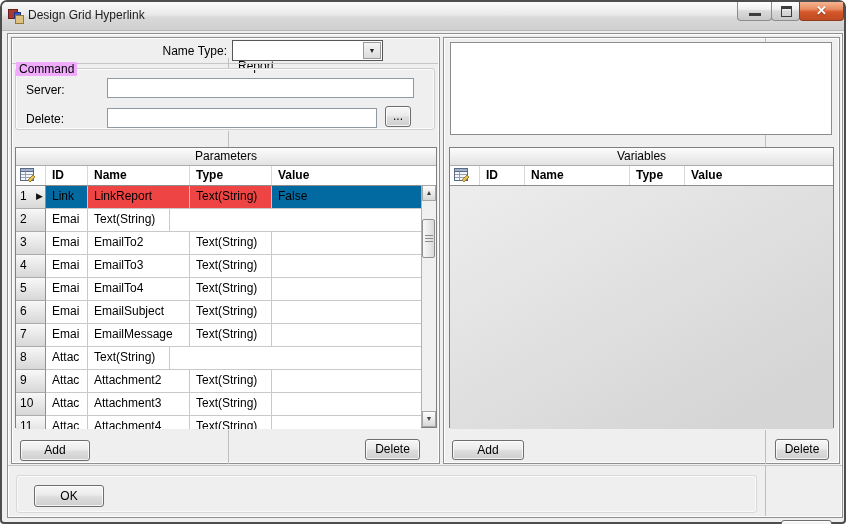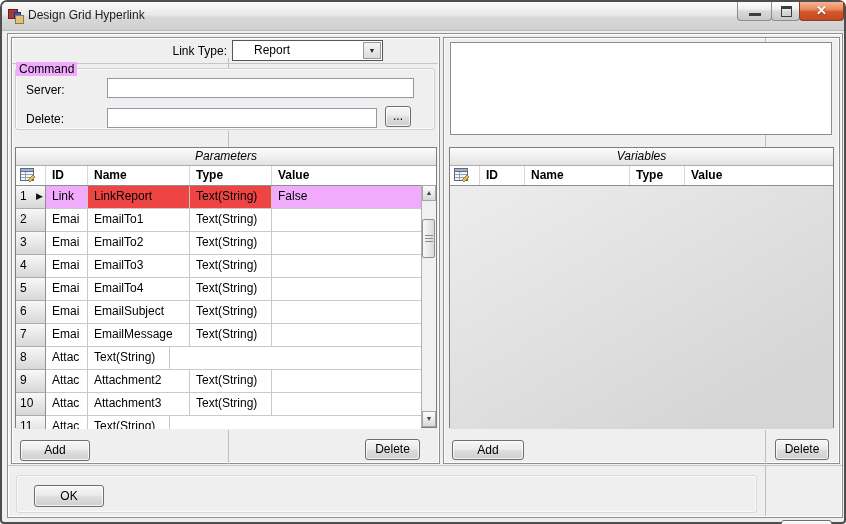--- a/index.html
+++ b/index.html
@@ -25,40 +25,40 @@
   .outer{left:5px;top:31px;width:836px;height:485px;}
   .lpanel{left:9px;top:35px;width:429px;height:427px;}
   .rpanel{left:441px;top:35px;width:397px;height:427px;}
   
   .vline{position:absolute;width:1px;background:#bfbfbf;}
   .hline{position:absolute;height:1px;background:#c6c6c6;}
   
   .lbl{position:absolute;white-space:nowrap;}
   
   .combo{position:absolute;left:230px;top:38px;width:151px;height:21px;background:#fff;border:1px solid #565656;box-sizing:border-box;}
-  .combo-val{position:absolute;left:5px;top:2px;margin-left:16px;}
+  .combo-val{position:absolute;left:5px;top:18px;}
   .combo-btn{position:absolute;right:1px;top:1px;bottom:1px;width:18px;background:linear-gradient(#f5f5f5,#dcdcdc);border:1px solid #9a9a9a;box-sizing:border-box;text-align:center;font-size:7px;line-height:16px;color:#222;}
   
   .groupbox{position:absolute;left:13px;top:66px;width:420px;height:62px;border:1px solid #cecece;border-radius:3px;box-shadow:inset 0 0 0 1px #fbfbfb;box-sizing:border-box;}
   .gb-label{position:absolute;left:0;top:-7px;background:#f0abfc;padding:0 3px;}
   .tbox{position:absolute;height:20px;background:#fff;border:1px solid #8f99a4;box-sizing:border-box;font:12px "Liberation Sans",sans-serif;padding:0 4px;}
   
   .btn{position:absolute;border:1px solid #6e6e6e;border-radius:3px;background:linear-gradient(#f7f7f7,#ebebeb 45%,#dddddd 55%,#cfcfcf);box-shadow:inset 0 0 0 1px rgba(255,255,255,.75);text-align:center;box-sizing:border-box;line-height:19px;}
   
   .grid{position:absolute;background:#fff;border:1px solid #7f7f7f;box-sizing:border-box;}
-  .grid-cap{height:17px;background:linear-gradient(#fdfdfd,#e2e2e2);border-bottom:1px solid #adadad;text-align:center;line-height:16px;font-style:italic;}
+  .grid-cap{height:17px;background:linear-gradient(#fdfdfd,#e2e2e2);border-bottom:1px solid #adadad;text-align:center;line-height:16px;}
   .grid-head{height:20px;background:#fff;border-bottom:1px solid #8e8e8e;display:flex;font-weight:700;box-sizing:border-box;}
   .gh{border-right:1px solid #d8d8d8;padding:2px 0 0 6px;box-sizing:border-box;}
   .gh.corner{padding:1px 0 0 4px;}
   .grid-body{position:relative;overflow:hidden;}
   .g-row{display:flex;height:23px;}
   .cell{box-sizing:border-box;border-right:1px solid #c9c9c9;border-bottom:1px solid #c9c9c9;padding:3px 0 0 6px;background:#fff;overflow:hidden;white-space:nowrap;}
   .rh{position:relative;background:linear-gradient(#f8f8f8,#d7d7d7);border-right:1px solid #8f8f8f;border-bottom:1px solid #ababab;padding-left:4px;}
   .rarrow{position:absolute;right:2px;top:5px;font-size:9px;color:#111;}
-  .sel-b{background:#f0abfc;}
+  .sel-b{background:#0369a1;}
   .sel-g{background:#ef4444;}
   
   .Lrh{width:30px;} .Lid{width:42px;} .Lname{width:102px;} .Ltype{width:82px;} .Lval{flex:1;border-right:none;}
   
   .Rrh{width:30px;} .Rid{width:45px;} .Rname{width:105px;} .Rtype{width:55px;} .Rval{flex:1;border-right:none;}
   
   .vscroll{position:absolute;right:0;top:37px;bottom:0;width:15px;background:#f0f0f0;border-left:1px solid #b0b0b0;box-sizing:border-box;}
   .sbtn{position:absolute;left:0;right:0;height:16px;background:linear-gradient(#fdfdfd,#d8d8d8);border:1px solid #a5a5a5;box-sizing:border-box;text-align:center;font-size:7px;line-height:14px;color:#444;}
   .sb-up{top:0;} .sb-down{bottom:0;}
   .sthumb{position:absolute;left:0;right:1px;top:34px;height:39px;background:linear-gradient(90deg,#f8f8f8,#dadada);border:1px solid #8f8f8f;border-radius:2px;box-sizing:border-box;display:flex;align-items:center;justify-content:center;}
@@ -86,21 +86,21 @@
       </div>
   <div class="capbtn b-max">
         <span class="g-max"></span>
       </div>
   <div class="capbtn b-close"><span class="g-close">✕</span></div>
 
   <div class="sunken outer"></div>
 
   <div class="sunken lpanel"></div>
 
-  <div class="lbl" style="left:100px;top:42px;width:125px;text-align:right;">Link Type:</div>
+  <div class="lbl" style="left:100px;top:42px;width:125px;text-align:right;">Name Type:</div>
   <div class="combo">
     <span class="combo-val">Report</span>
     <span class="combo-btn"><span>▼</span></span>
   </div>
   <div class="hline" style="left:10px;top:61px;width:426px;"></div>
   <div class="vline" style="left:226px;top:56px;height:10px;"></div>
   <div class="vline" style="left:226px;top:129px;height:16px;"></div>
   <div class="vline" style="left:226px;top:428px;height:34px;"></div>
 
   <div class="groupbox">
@@ -134,21 +134,20 @@
       <div class="g-row">
         <div class="cell rh Lrh"><span>1</span><span class="rarrow">▶</span></div>
         <div class="cell Lid sel-b">Link</div>
         <div class="cell Lname sel-g">LinkReport</div>
         <div class="cell Ltype sel-g">Text(String)</div>
         <div class="cell Lval sel-b">False</div>
       </div>
       <div class="g-row">
         <div class="cell rh Lrh"><span>2</span></div>
         <div class="cell Lid">Emai</div>
-        <div class="cell Lname">EmailTo1</div>
         <div class="cell Ltype">Text(String)</div>
         <div class="cell Lval"></div>
       </div>
       <div class="g-row">
         <div class="cell rh Lrh"><span>3</span></div>
         <div class="cell Lid">Emai</div>
         <div class="cell Lname">EmailTo2</div>
         <div class="cell Ltype">Text(String)</div>
         <div class="cell Lval"></div>
       </div>
@@ -196,20 +195,21 @@
       <div class="g-row">
         <div class="cell rh Lrh"><span>10</span></div>
         <div class="cell Lid">Attac</div>
         <div class="cell Lname">Attachment3</div>
         <div class="cell Ltype">Text(String)</div>
         <div class="cell Lval"></div>
       </div>
       <div class="g-row">
         <div class="cell rh Lrh"><span>11</span></div>
         <div class="cell Lid">Attac</div>
+        <div class="cell Lname">Attachment4</div>
         <div class="cell Ltype">Text(String)</div>
         <div class="cell Lval"></div>
       </div>
     </div>
     <div class="vscroll">
       <div class="sbtn sb-up"><span>▲</span></div>
       <div class="sthumb">
             <span class="grip"></span>
           </div>
       <div class="sbtn sb-down"><span>▼</span></div>

